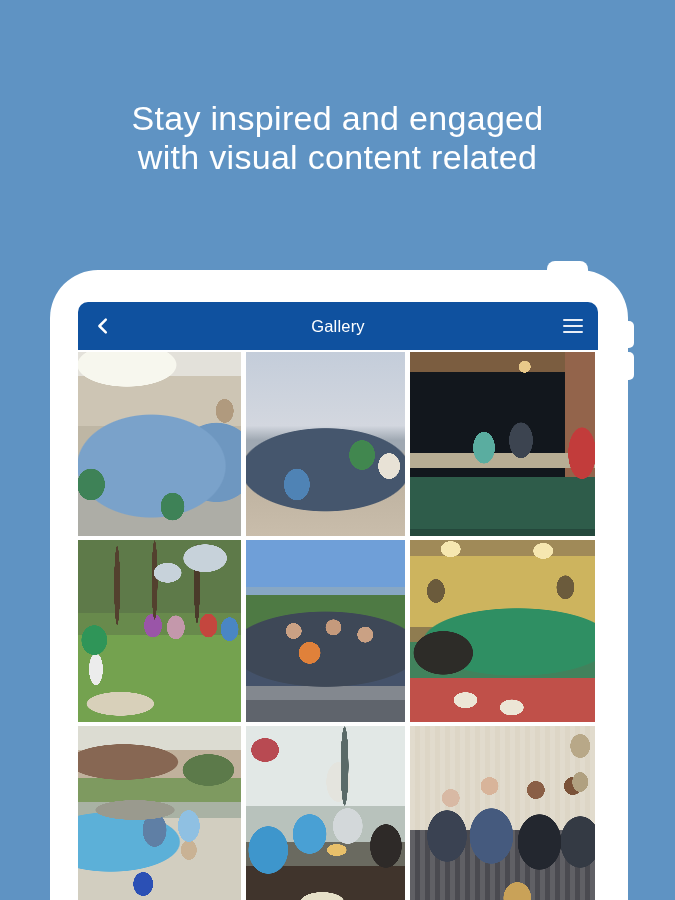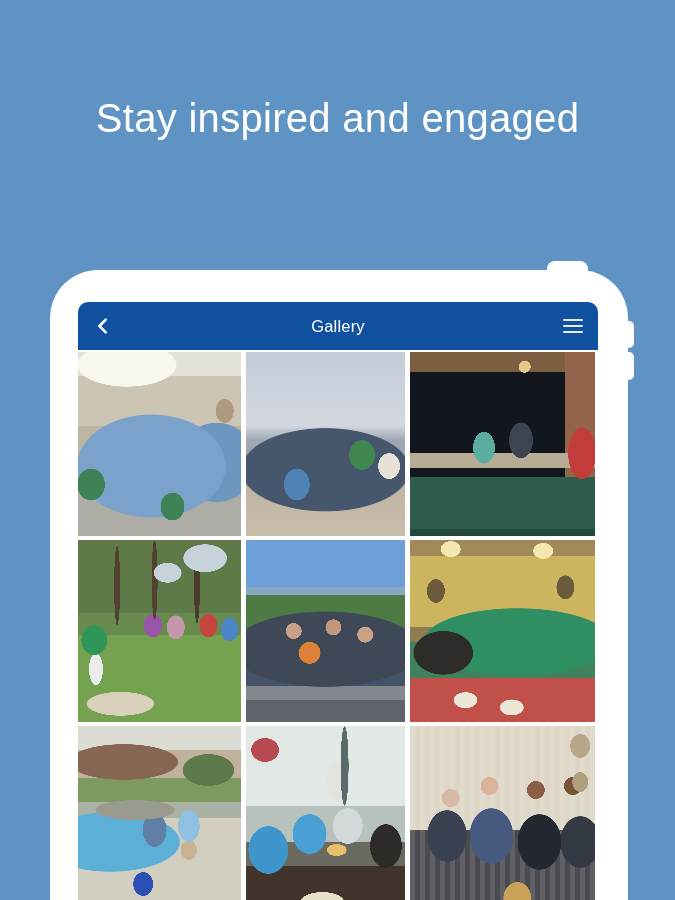--- a/index.html
+++ b/index.html
@@ -1,21 +1,21 @@
 <!DOCTYPE html>
 <html><head>
 <meta charset="utf-8">
 <style>
   html,body{margin:0;padding:0;}
   body{width:675px;height:900px;overflow:hidden;font-family:"Liberation Sans",sans-serif;}
   .stage{position:relative;width:675px;height:900px;overflow:hidden;background:#5f93c3;}
 
   
   .headline{position:absolute;top:99px;left:0;width:675px;text-align:center;
-    color:#ffffff;font-size:40px;line-height:39px;font-weight:500;letter-spacing:.3px;}
+    color:#ffffff;font-size:34px;line-height:39px;font-weight:500;letter-spacing:.3px;}
 
   
   .power-tab{position:absolute;left:547px;top:261px;width:41px;height:30px;background:#ffffff;border-radius:8px 8px 0 0;}
   .side-btn{position:absolute;background:#ffffff;border-radius:0 5px 5px 0;}
   .side-btn.b1{left:620px;top:321px;width:14px;height:27px;}
   .side-btn.b2{left:620px;top:352px;width:14px;height:28px;}
   .tablet{position:absolute;left:50px;top:270px;width:578px;height:660px;background:#ffffff;border-radius:48px 48px 0 0;}
 
   
   .screen{position:absolute;left:28px;top:32px;width:520px;height:628px;background:#ffffff;}
@@ -126,20 +126,21 @@
     repeating-linear-gradient(90deg,rgba(255,255,255,.12) 0 5px,rgba(0,0,0,0) 5px 10px),
     linear-gradient(180deg,#ddd6c6 0 52%,#4a4a50 52% 100%);}
 </style>
 </head>
 <body>
 
 <div class="stage">
 
   <div class="headline">
     <div>Stay inspired and engaged</div>
+    <div>with visual content related</div>
   </div>
 
   <div class="power-tab"></div>
   <div class="side-btn b1"></div>
   <div class="side-btn b2"></div>
 
   <div class="tablet">
     <div class="screen">
 
       <header class="appbar">

